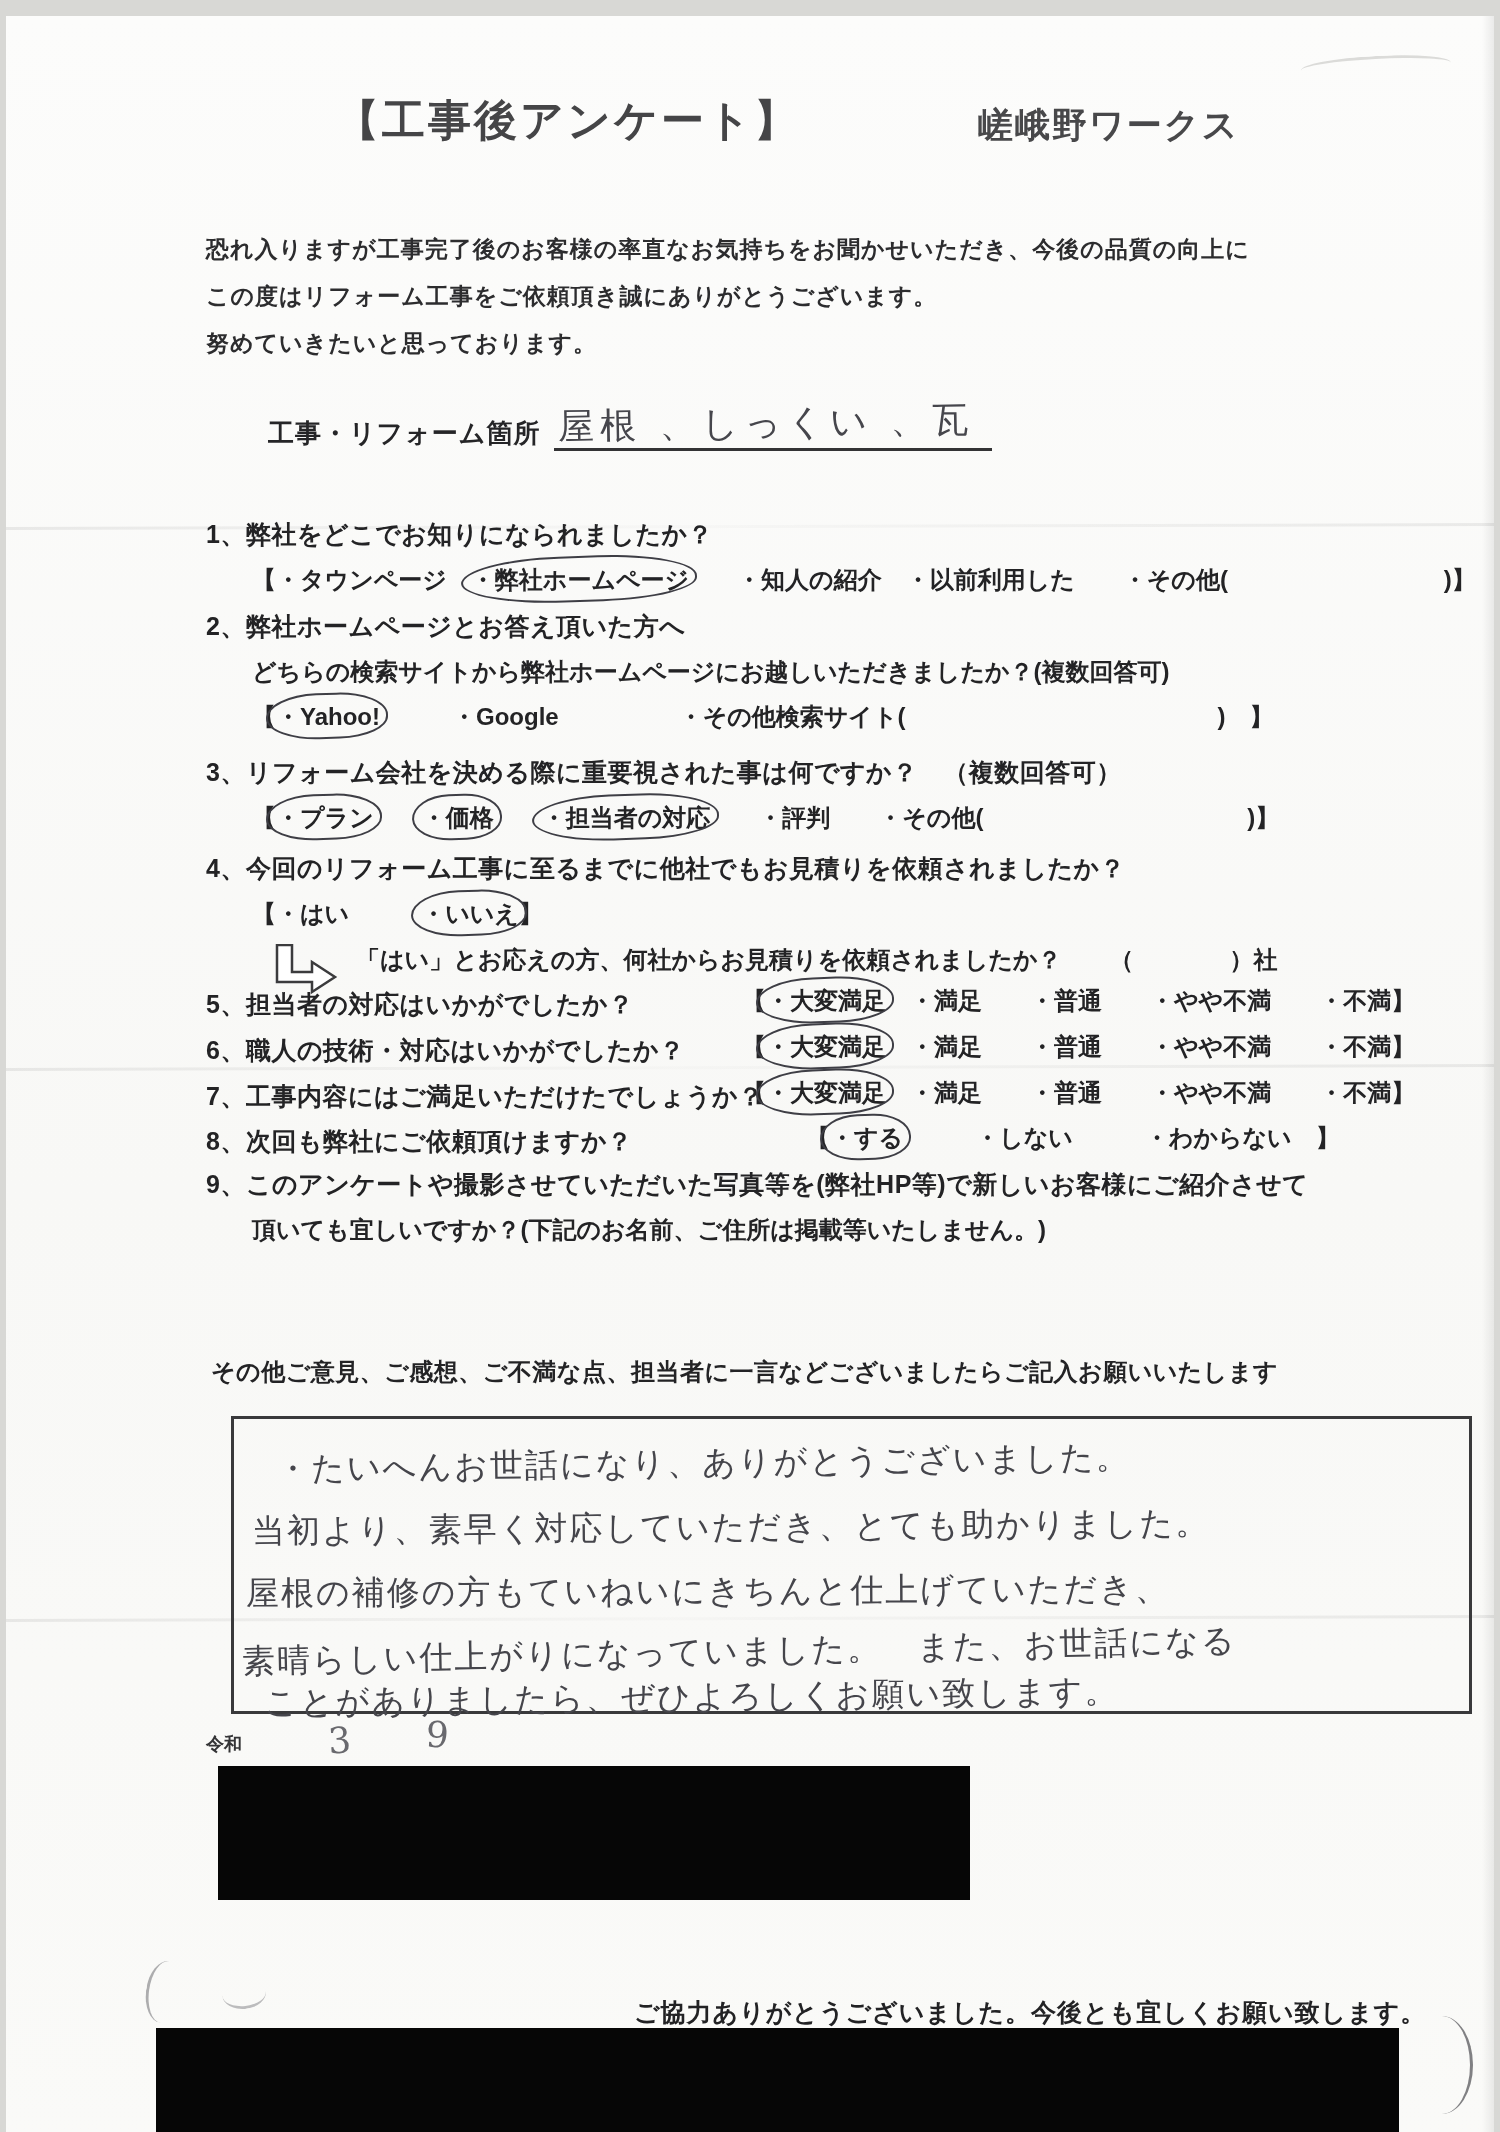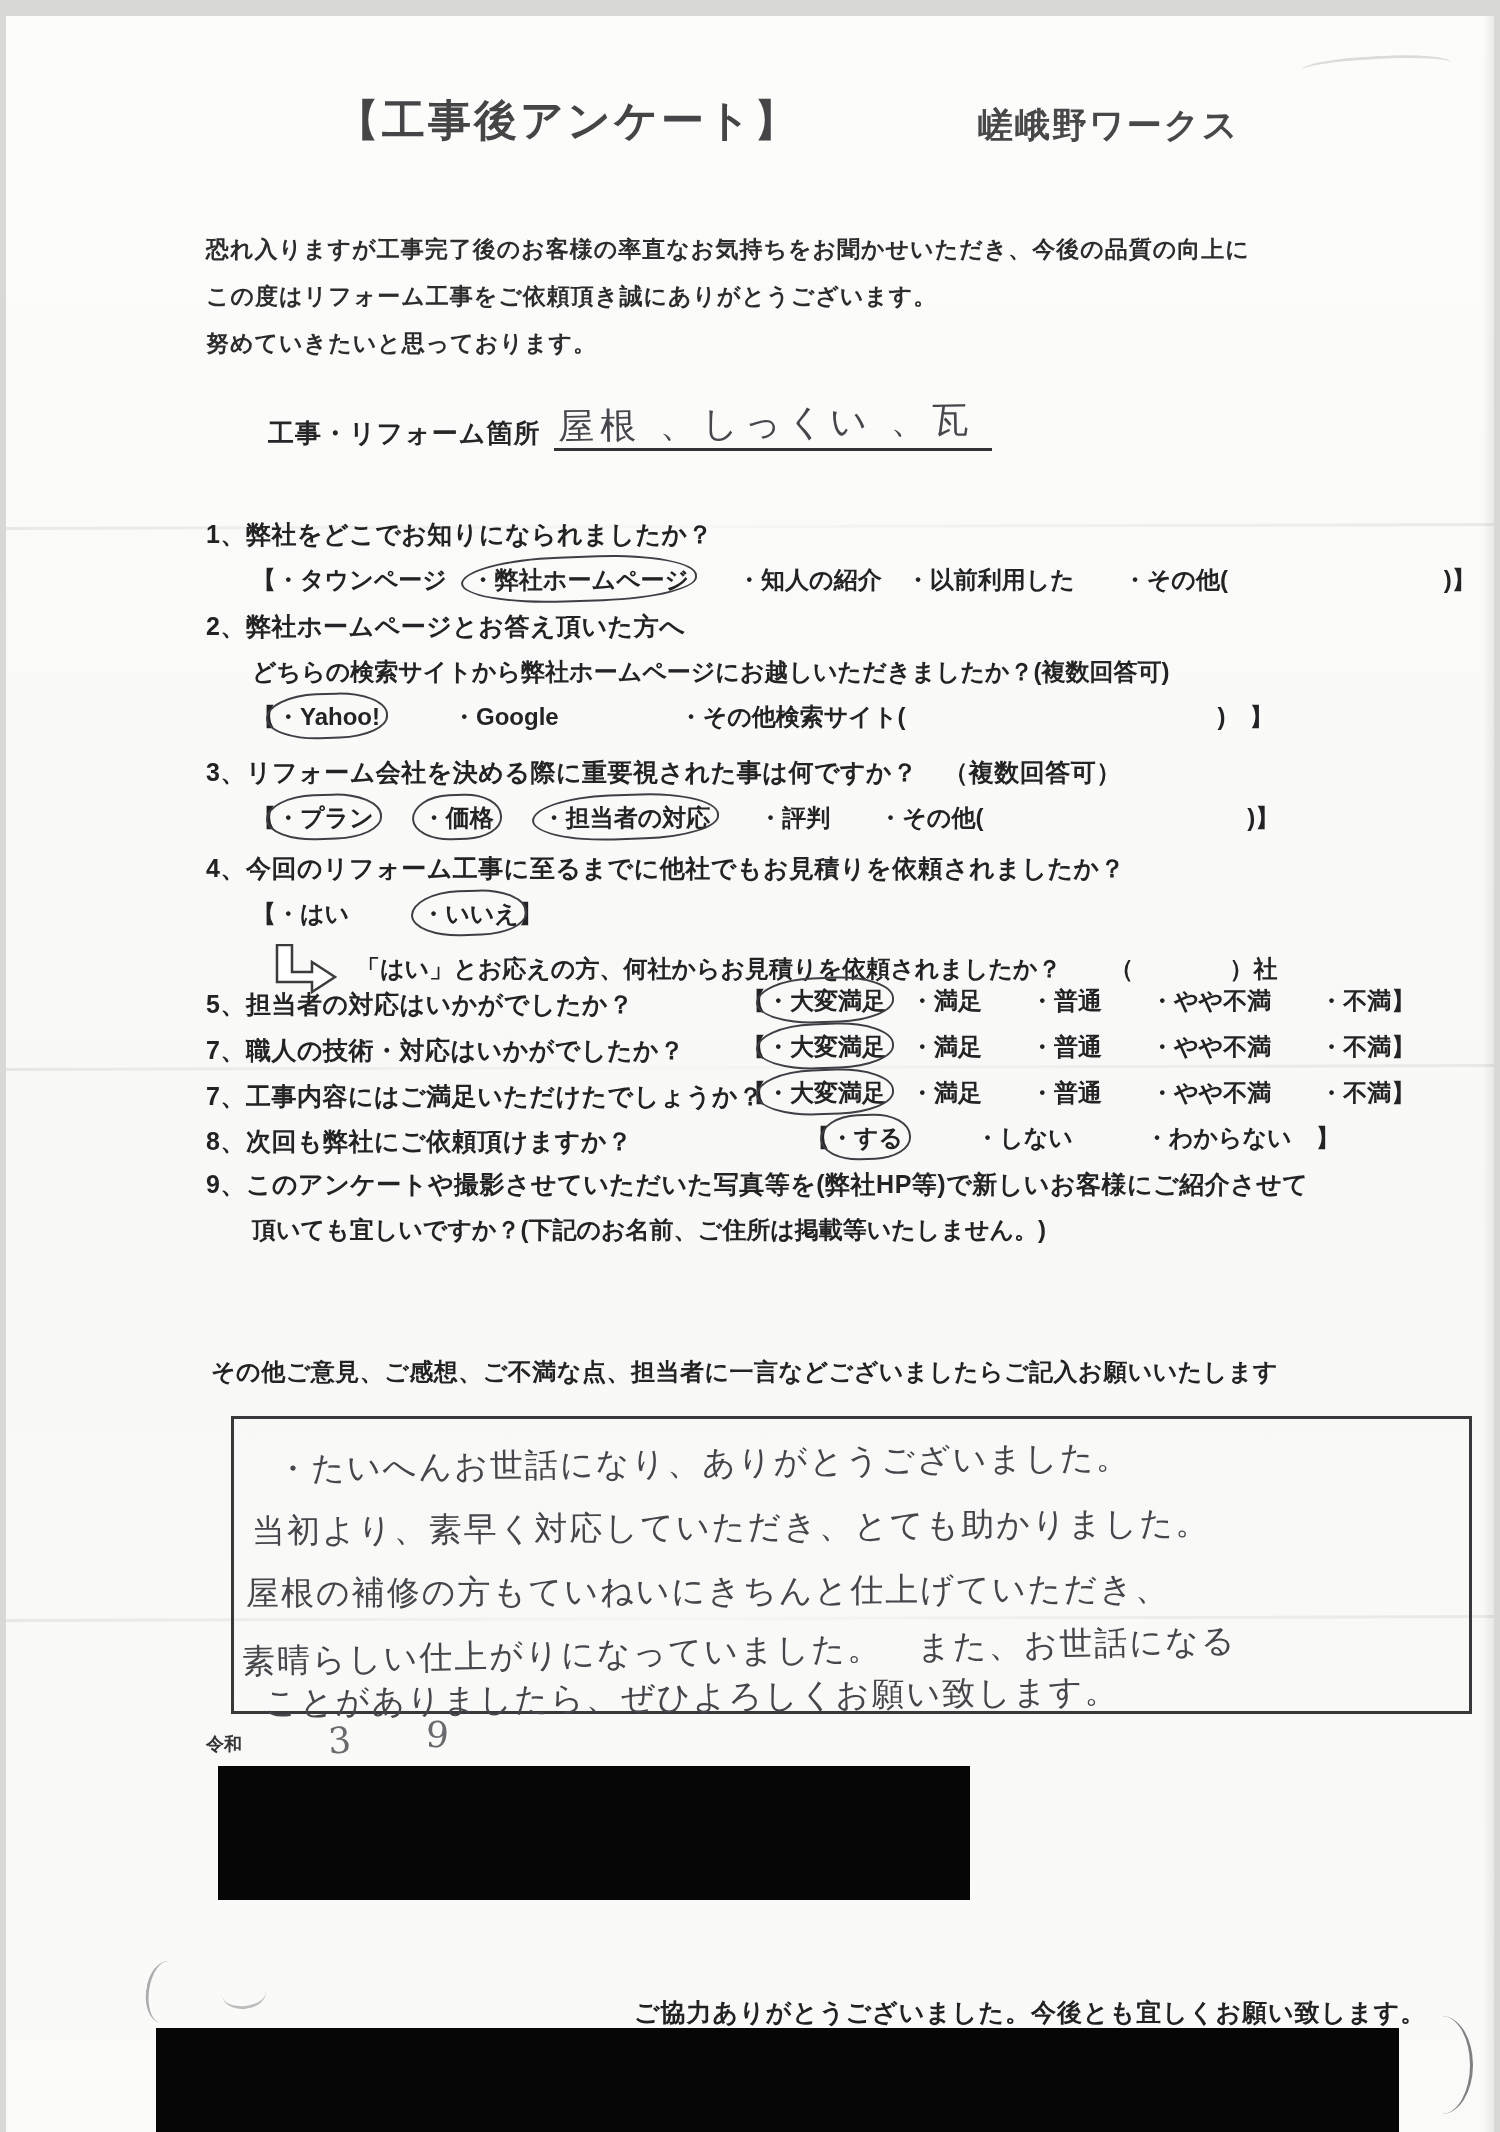--- a/index.html
+++ b/index.html
@@ -38,21 +38,21 @@
   .question{position:absolute;left:200px;width:1285px;}
   .qtext{font-size:25px;font-weight:bold;letter-spacing:.5px;color:#232325;white-space:nowrap;}
   .qsub,.optline{font-size:24px;font-weight:bold;margin-left:46px;margin-top:13px;
     color:#232325;white-space:nowrap;}
   .inline-opts{position:absolute;top:-3px;font-size:24px;font-weight:bold;white-space:nowrap;color:#232325;}
   .opt{display:inline-block;}
   .circled{position:relative;}
   .circled::after{content:"";position:absolute;left:-10px;right:-8px;top:-8px;bottom:-6px;
     border:2.6px solid #3e3e45;border-radius:50% 50% 48% 52% / 62% 60% 55% 58%;
     transform:rotate(-2deg);pointer-events:none;}
-  .arrowline{margin-left:66px;margin-top:14px;display:flex;align-items:center;gap:18px;}
+  .arrowline{margin-left:66px;margin-top:14px;display:flex;align-items:flex-start;gap:18px;}
   .arrowtext{font-size:24px;font-weight:bold;white-space:nowrap;padding-bottom:2px;color:#232325;}
 
   .comments-label{position:absolute;left:205px;top:1340px;font-size:24px;font-weight:bold;
     letter-spacing:.5px;color:#232325;white-space:nowrap;}
   .comment-box{position:absolute;left:225px;top:1400px;width:1235px;height:292px;
     border:3px solid #39393b;}
   .comment-line{position:absolute;font-size:33px;letter-spacing:2px;color:#45454b;white-space:nowrap;}
 
   .date-era{position:absolute;left:200px;top:1716px;font-size:18px;font-weight:bold;color:#343436;}
   .date-mark{position:absolute;font-size:36px;opacity:.8;}
@@ -117,21 +117,21 @@
             <path d="M5 1 H20 V28 H40 V18 L63 33 L40 48 V38 H5 Z" fill="#ffffff" stroke="#3b3b3d" stroke-width="2.5"></path>
           </svg>
           <span class="arrowtext">「はい」とお応えの方、何社からお見積りを依頼されましたか？　　（　　　　）社</span>
         </div>
       </div>
       <div class="question" style="top: 972px;">
         <div class="qtext">5、担当者の対応はいかがでしたか？</div>
         <div class="inline-opts" style="left: 536px;"><span class="opt">【</span><span class="opt circled">・大変満足</span><span class="opt">　・満足　　・普通　　・やや不満　　・不満】</span></div>
       </div>
       <div class="question" style="top: 1018px;">
-        <div class="qtext">7、職人の技術・対応はいかがでしたか？</div>
+        <div class="qtext">6、職人の技術・対応はいかがでしたか？</div>
         <div class="inline-opts" style="left: 536px;"><span class="opt">【</span><span class="opt circled">・大変満足</span><span class="opt">　・満足　　・普通　　・やや不満　　・不満】</span></div>
       </div>
       <div class="question" style="top: 1064px;">
         <div class="qtext">7、工事内容にはご満足いただけたでしょうか？</div>
         <div class="inline-opts" style="left: 536px;"><span class="opt">【</span><span class="opt circled">・大変満足</span><span class="opt">　・満足　　・普通　　・やや不満　　・不満】</span></div>
       </div>
       <div class="question" style="top: 1109px;">
         <div class="qtext">8、次回も弊社にご依頼頂けますか？</div>
         <div class="inline-opts" style="left: 600px;"><span class="opt">【</span><span class="opt circled">・する</span><span class="opt">　　　・しない　　　・わからない　】</span></div>
       </div>

